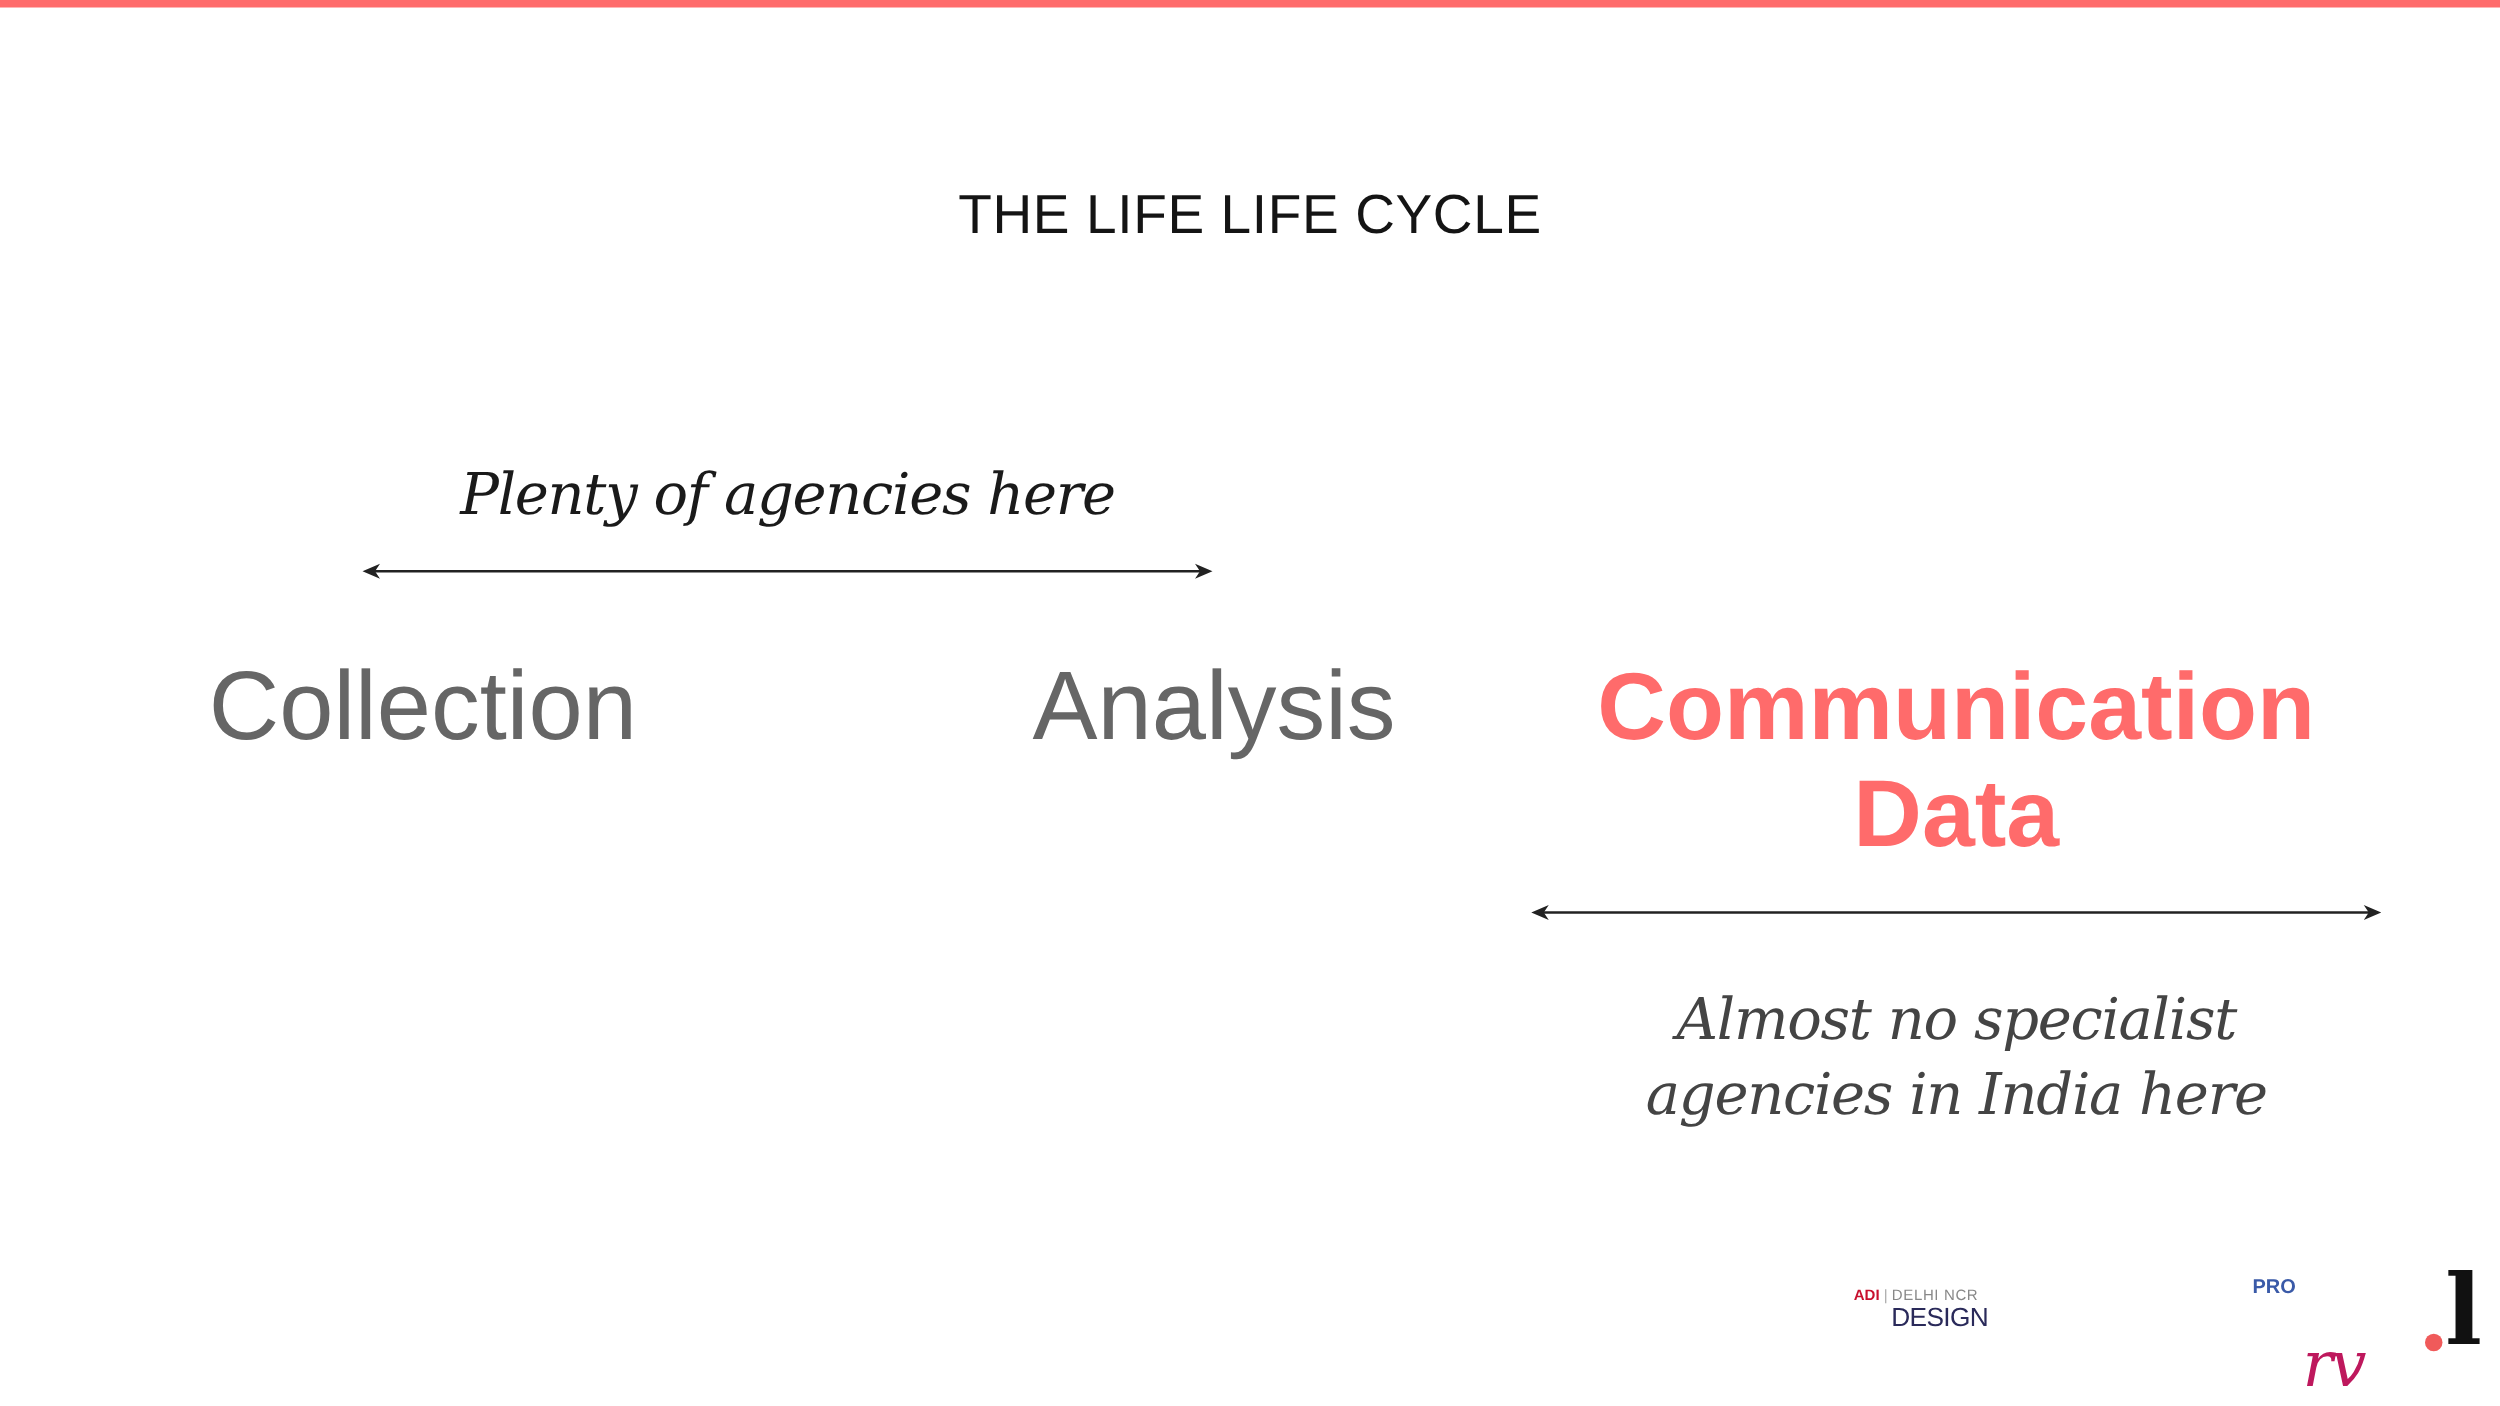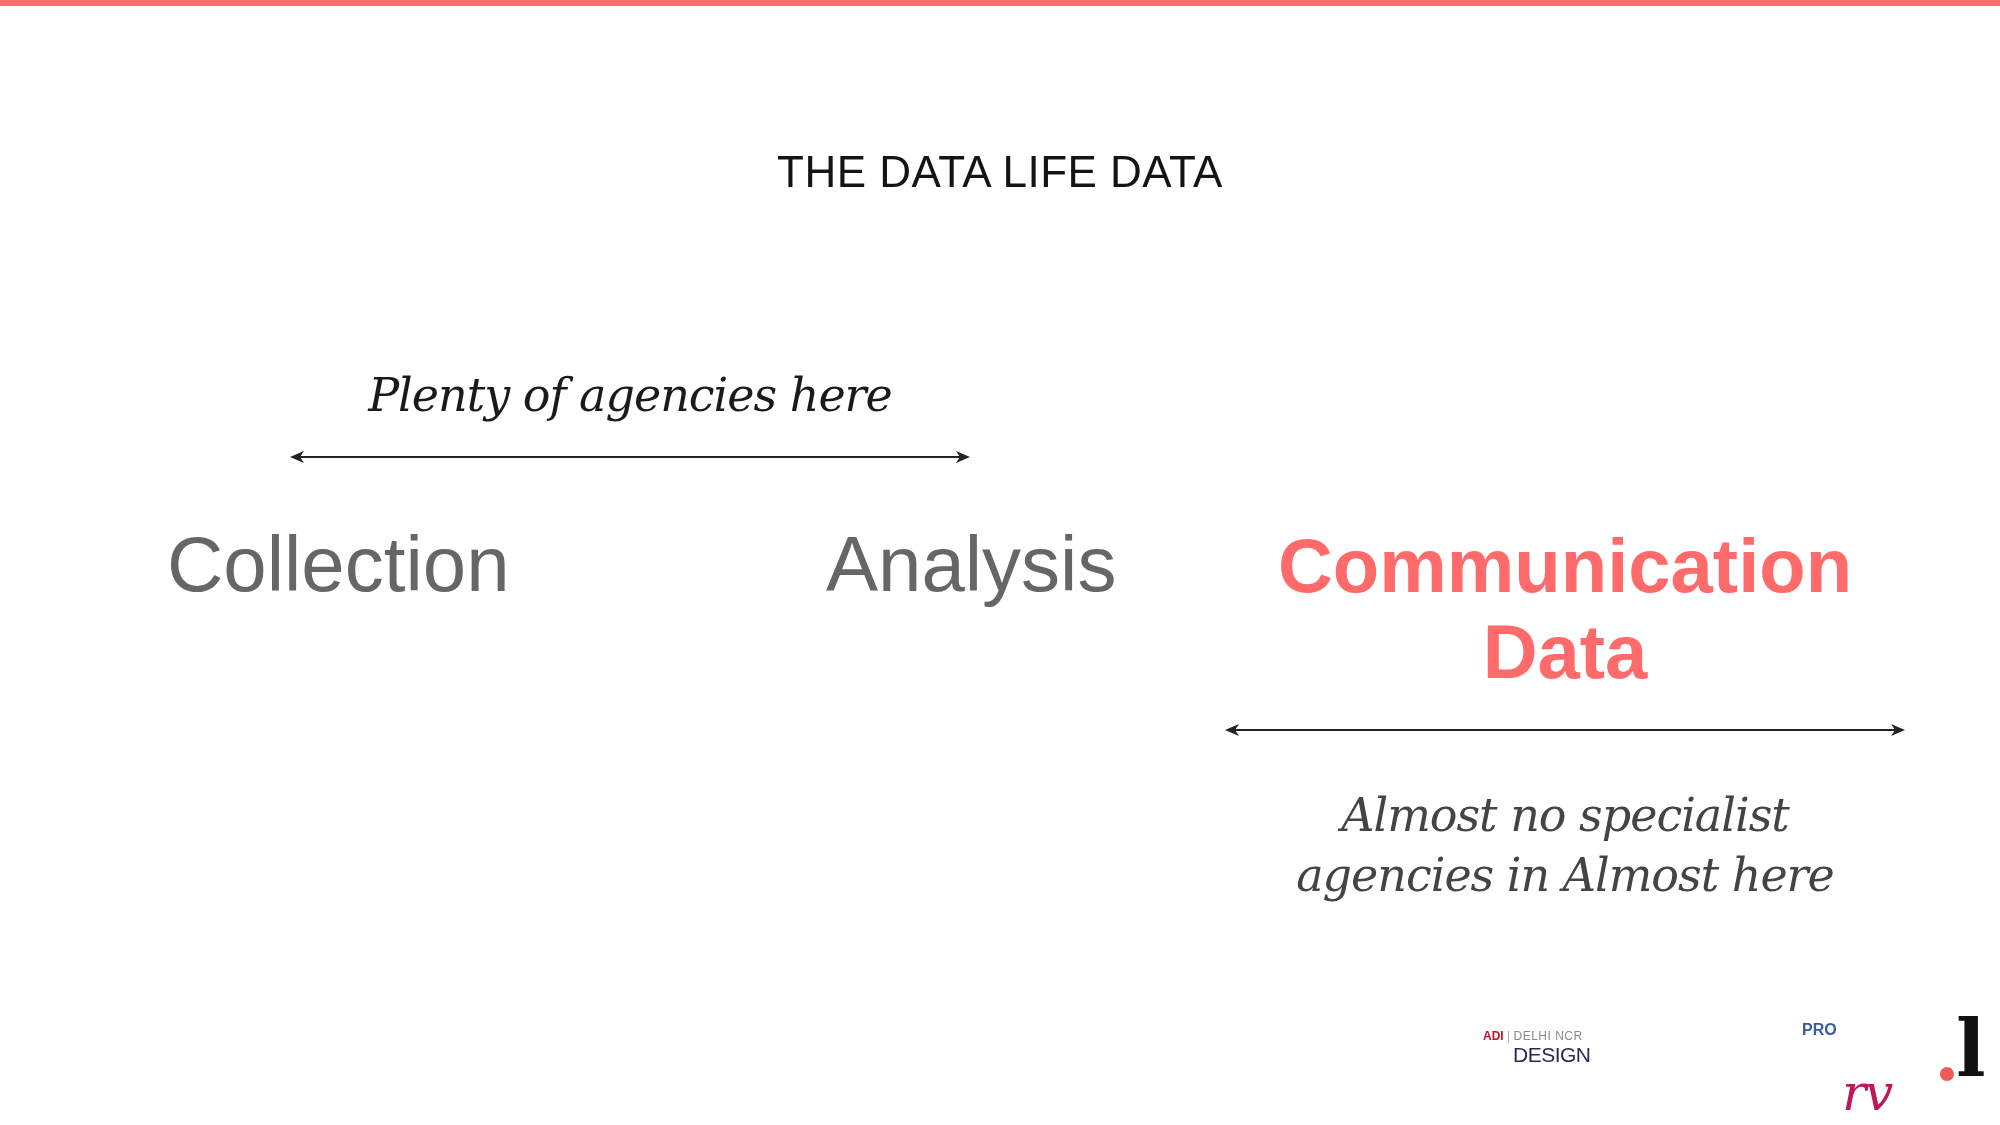--- a/index.html
+++ b/index.html
@@ -181,21 +181,21 @@
       font-size: 78px;
       line-height: 1;
       color: #111111;
     }
   </style>
 </head>
 <body>
 
 <div class="top-bar"></div>
 
-<div class="title">THE DATA LIFE DATA</div>
+<div class="title">THE LIFE LIFE CYCLE</div>
 
 <div class="note note-top">Plenty of agencies here</div>
 
 <div class="arrow" style="left:288px; top:447px; width:684px;">
   <svg width="684" height="20" viewBox="0 0 684 20">
     <line x1="8" y1="10" x2="676" y2="10" stroke="#222222" stroke-width="2"></line>
     <path d="M2,10 L16,4 L12,10 L16,16 Z" fill="#222222"></path>
     <path d="M682,10 L668,4 L672,10 L668,16 Z" fill="#222222"></path>
   </svg>
 </div>
@@ -211,21 +211,21 @@
 <div class="arrow" style="left:1223px; top:720px; width:684px;">
   <svg width="684" height="20" viewBox="0 0 684 20">
     <line x1="8" y1="10" x2="676" y2="10" stroke="#222222" stroke-width="2"></line>
     <path d="M2,10 L16,4 L12,10 L16,16 Z" fill="#222222"></path>
     <path d="M682,10 L668,4 L672,10 L668,16 Z" fill="#222222"></path>
   </svg>
 </div>
 
 <div class="note note-bottom">
   <div>Almost no specialist</div>
-  <div>agencies in Almost here</div>
+  <div>agencies in India here</div>
 </div>
 
 <div class="logo-dobedo">
   <div class="adi-row">
     <span class="adi">ADI</span>
     <span class="sep">|</span>
     <span class="delhi">DELHI NCR</span>
   </div>
   <div class="design">DESIGN</div>
   <div class="pro">PRO</div>

